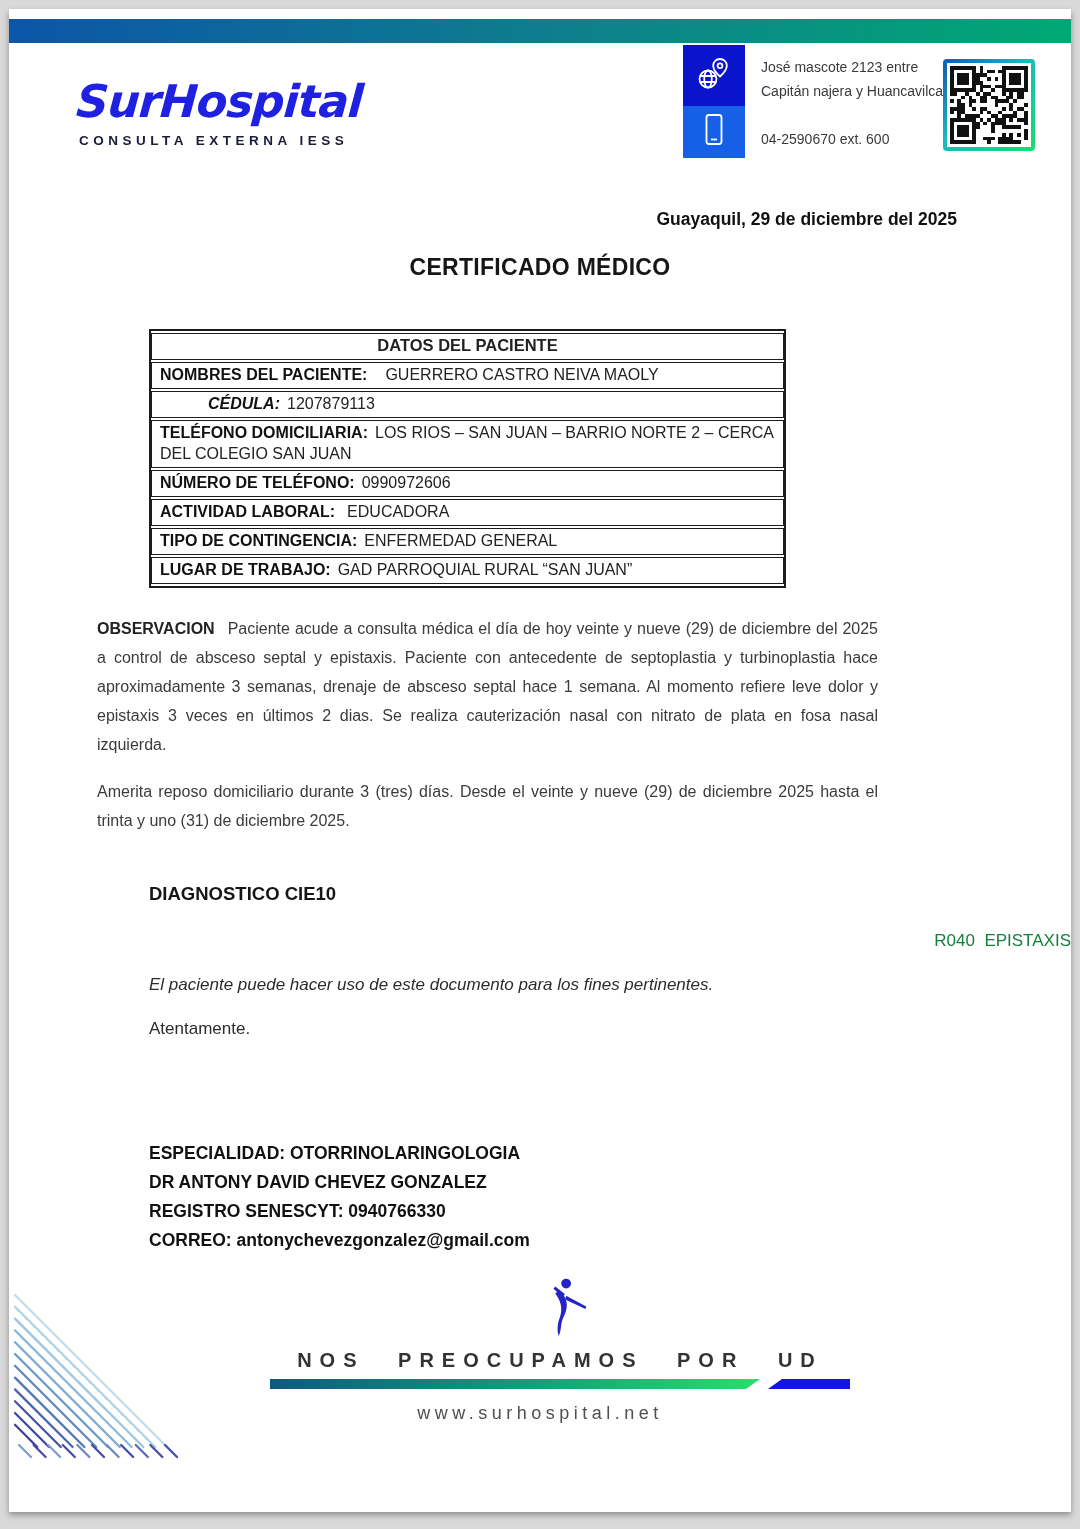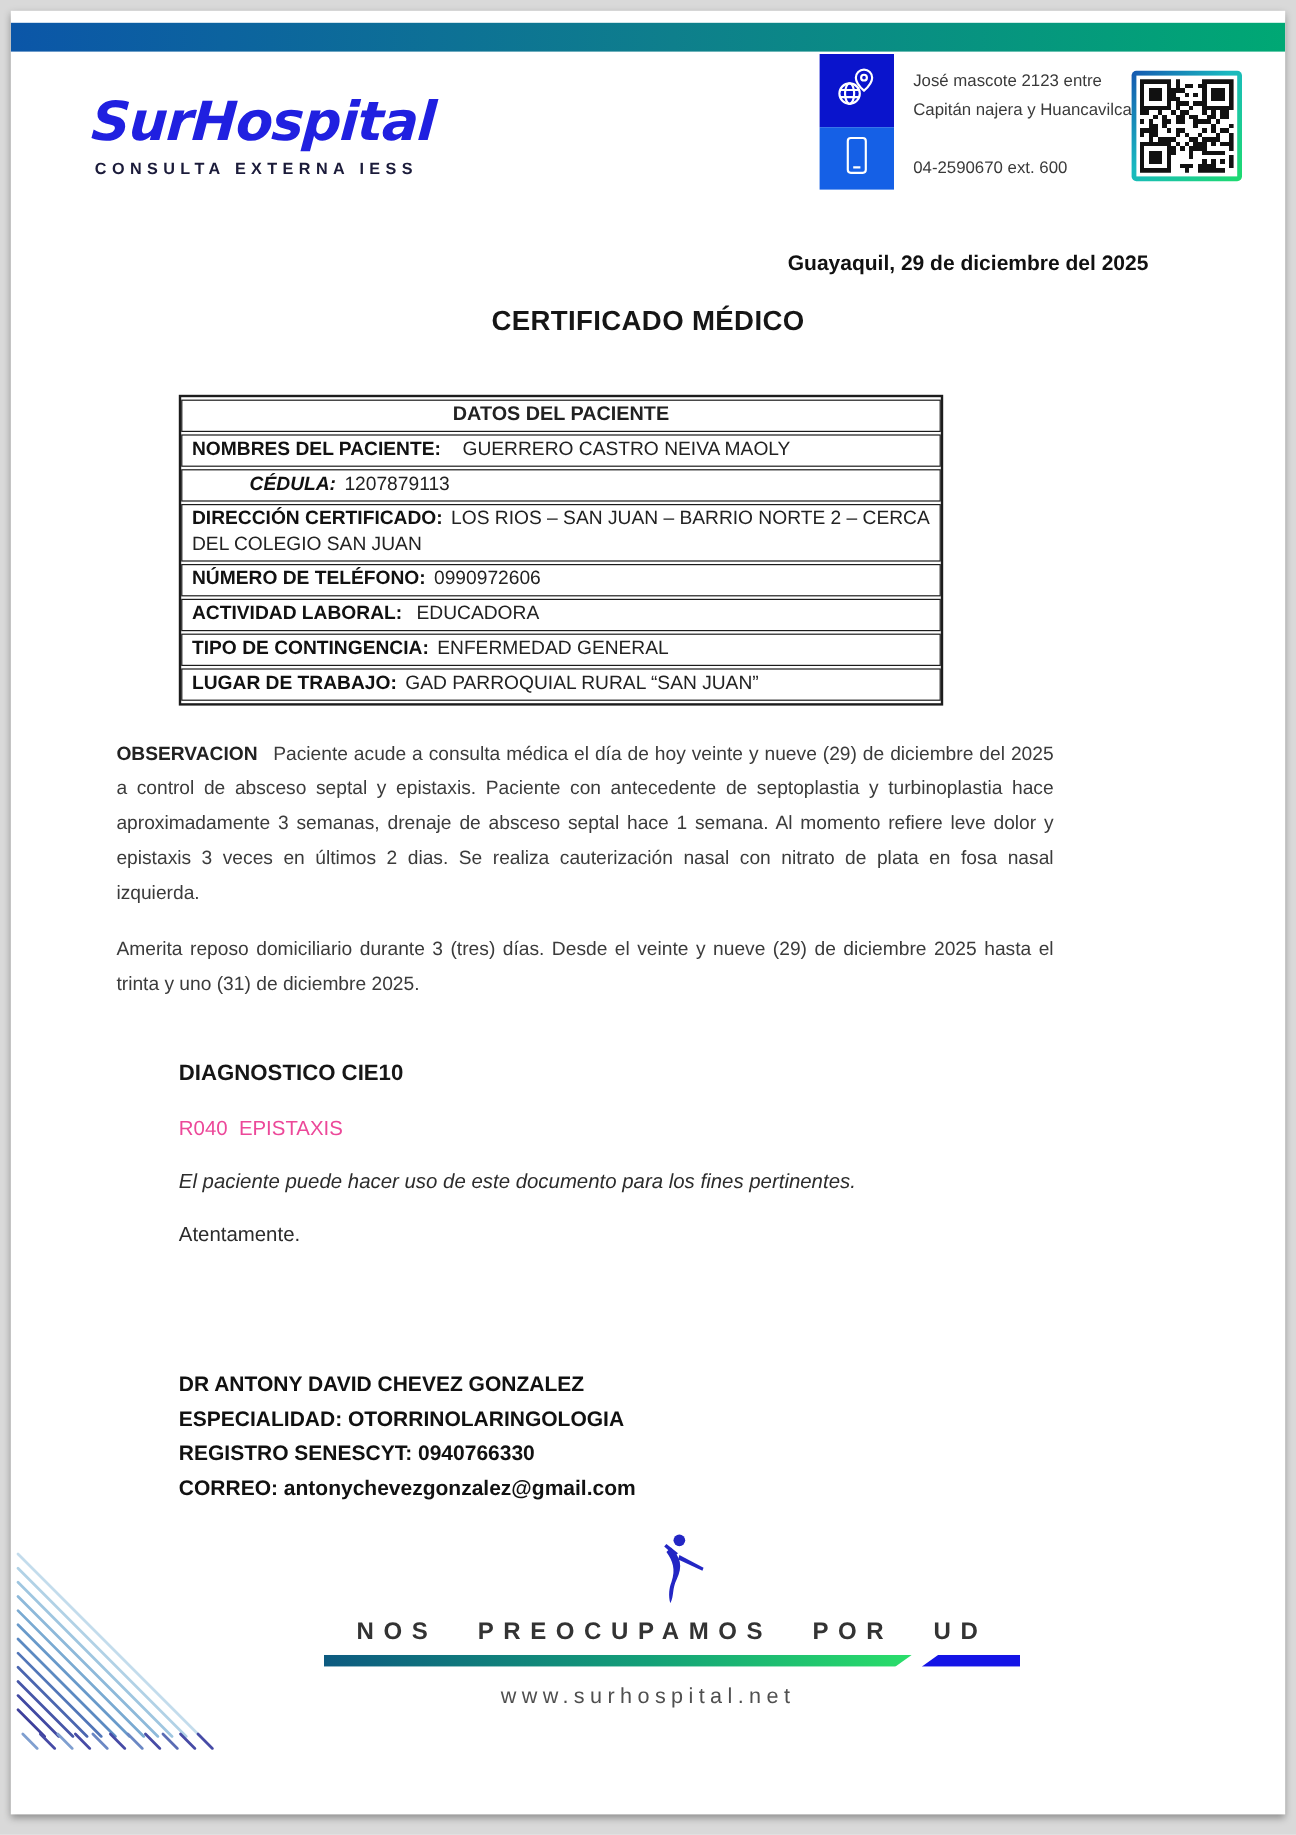--- a/index.html
+++ b/index.html
@@ -79,21 +79,21 @@
   .row-value{margin-left:7px;}
   .para{
     width:781px;margin-left:88px;
     font-size:16px;line-height:29px;color:#3b3b3b;
     text-align:justify;
   }
   .observation{margin-top:26px;}
   .observation .obs-label{font-weight:700;color:#222;margin-right:13px;}
   .rest-note{margin-top:18px;}
   .diag-title{margin:48px 0 0 140px;font-weight:700;font-size:18.5px;color:#161616;}
-  .diag-code{margin:26px 0 0 140px;font-size:17px;color:#ec4899;white-space:pre-wrap;}
+  .diag-code{margin:26px 0 0 140px;font-size:17px;color:#15803d;white-space:pre-wrap;text-align:right;}
   .usage-note{margin:24px 0 0 140px;font-size:17px;font-style:italic;color:#2c2c2c;}
   .closing{margin:24px 0 0 140px;font-size:17px;color:#2c2c2c;}
   .doctor-block{margin:100px 0 0 140px;}
   .doctor-block .dline{font-weight:700;font-size:17.5px;line-height:29px;color:#111;}
   
   .footer-figure{margin-top:22px;text-align:center;transform:translateX(28px);height:60px;}
   .footer-center{width:580px;margin:0 auto;transform:translateX(20px);}
   .slogan{
     margin-top:12px;text-align:center;
     font-size:20px;font-weight:600;color:#333;
@@ -408,21 +408,21 @@
         <span class="row-label">NOMBRES DEL PACIENTE:</span><span class="row-value" style="margin-left:18px">GUERRERO CASTRO NEIVA MAOLY</span>
       </td>
         </tr>
       <tr>
           <td>
         <span class="row-label italic">CÉDULA:</span><span class="row-value">1207879113</span>
       </td>
         </tr>
       <tr>
           <td>
-        <span class="row-label">DIRECCIÓN CERTIFICADO:</span><span class="row-value">LOS RIOS – SAN JUAN – BARRIO NORTE 2 – CERCA DEL COLEGIO SAN JUAN</span>
+        <span class="row-label">TELÉFONO DOMICILIARIA:</span><span class="row-value">LOS RIOS – SAN JUAN – BARRIO NORTE 2 – CERCA DEL COLEGIO SAN JUAN</span>
       </td>
         </tr>
       <tr>
           <td>
         <span class="row-label">NÚMERO DE TELÉFONO:</span><span class="row-value">0990972606</span>
       </td>
         </tr>
       <tr>
           <td>
         <span class="row-label">ACTIVIDAD LABORAL:</span><span class="row-value" style="margin-left:12px">EDUCADORA</span>
@@ -445,22 +445,22 @@
     <span class="obs-label">OBSERVACION</span><span>Paciente acude a consulta médica el día de hoy veinte y nueve (29) de diciembre del 2025 a control de absceso septal y epistaxis. Paciente con antecedente de septoplastia y turbinoplastia hace aproximadamente 3 semanas, drenaje de absceso septal hace 1 semana. Al momento refiere leve dolor y epistaxis 3 veces en últimos 2 dias. Se realiza cauterización nasal con nitrato de plata en fosa nasal izquierda.</span>
   </div>
   <div class="para rest-note">Amerita reposo domiciliario durante 3 (tres) días. Desde el veinte y nueve (29) de diciembre 2025 hasta el trinta y uno (31) de diciembre 2025.</div>
 
   <div class="diag-title">DIAGNOSTICO CIE10</div>
   <div class="diag-code">R040  EPISTAXIS</div>
   <div class="usage-note">El paciente puede hacer uso de este documento para los fines pertinentes.</div>
   <div class="closing">Atentamente.</div>
 
   <div class="doctor-block">
+    <div class="dline">ESPECIALIDAD: OTORRINOLARINGOLOGIA</div>
     <div class="dline">DR ANTONY DAVID CHEVEZ GONZALEZ</div>
-    <div class="dline">ESPECIALIDAD: OTORRINOLARINGOLOGIA</div>
     <div class="dline">REGISTRO SENESCYT: 0940766330</div>
     <div class="dline">CORREO: antonychevezgonzalez@gmail.com</div>
   </div>
 
   <div class="footer-figure">
     <svg width="46" height="60" viewBox="0 0 46 64">
       <g fill="#2326c4">
         <circle cx="21" cy="7" r="5.2"></circle>
         <polygon points="21,20 42.5,31.5 41.5,34 20,24"></polygon>
         <polygon points="17,21 7.5,12.5 9.5,10.2 19.8,18.5"></polygon>

